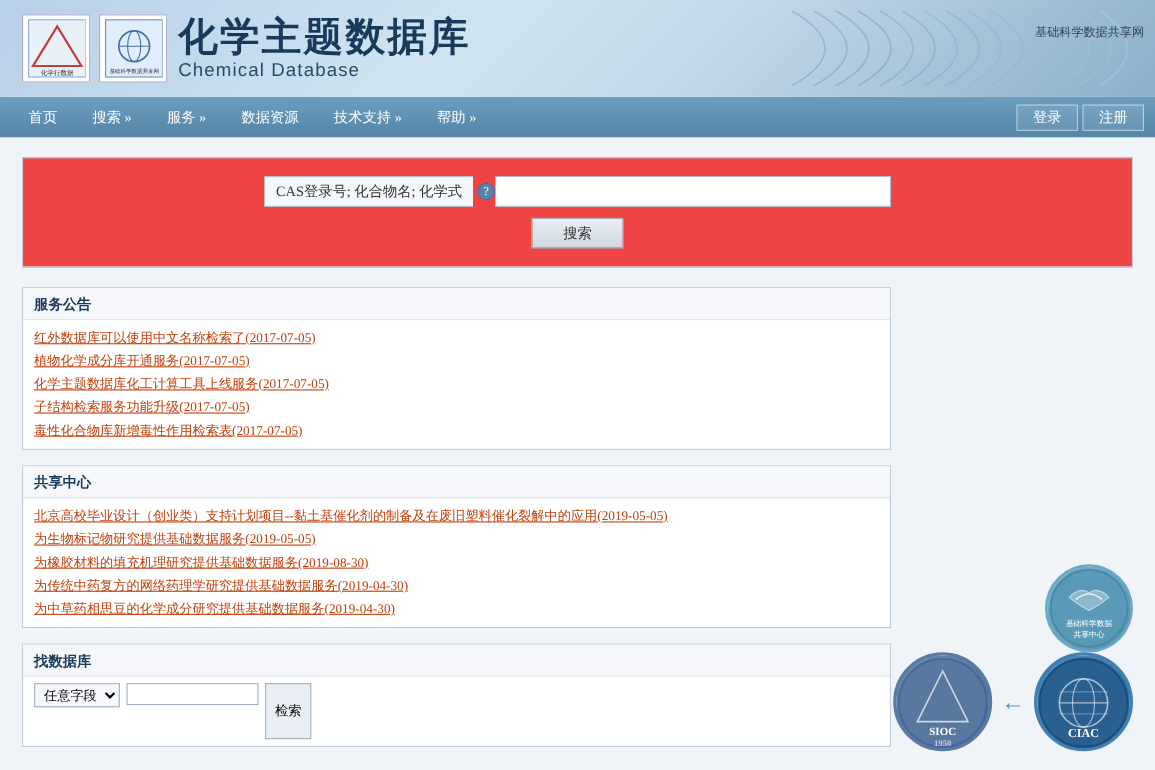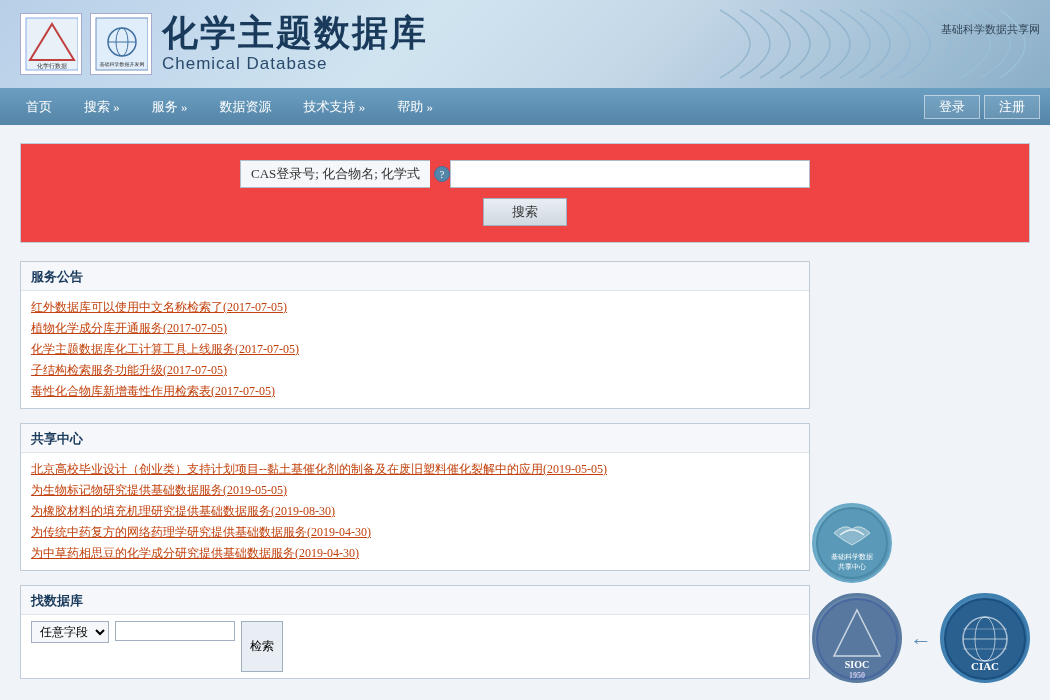--- a/index.html
+++ b/index.html
@@ -230,22 +230,21 @@
       background: #e8eef4;
       font-size: 12px;
       padding: 16px 8px;
       cursor: pointer;
     }
 
     
     .bottom-logos {
       display: flex;
       flex-direction: column;
-      align-items: flex-start;
-      gap: 10px;
+      align-items: flex-end;
     }
     .logo-circle-top {
       width: 80px;
       height: 80px;
       border-radius: 50%;
       background: linear-gradient(135deg, #7ab8d0, #5590b0);
       border: 2px solid #6aa8c8;
       display: flex;
       align-items: center;
       justify-content: center;

